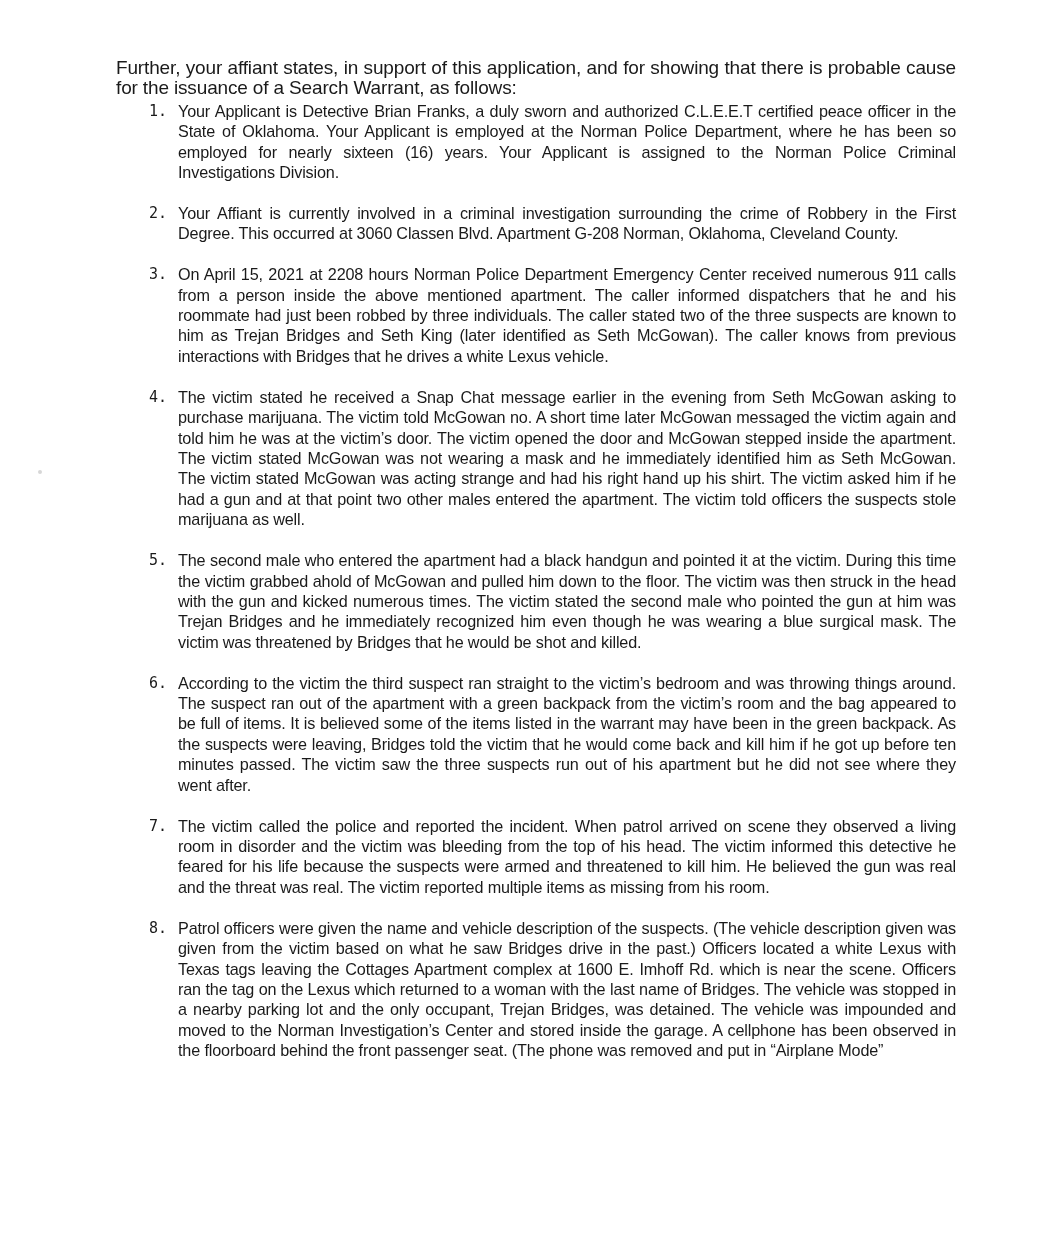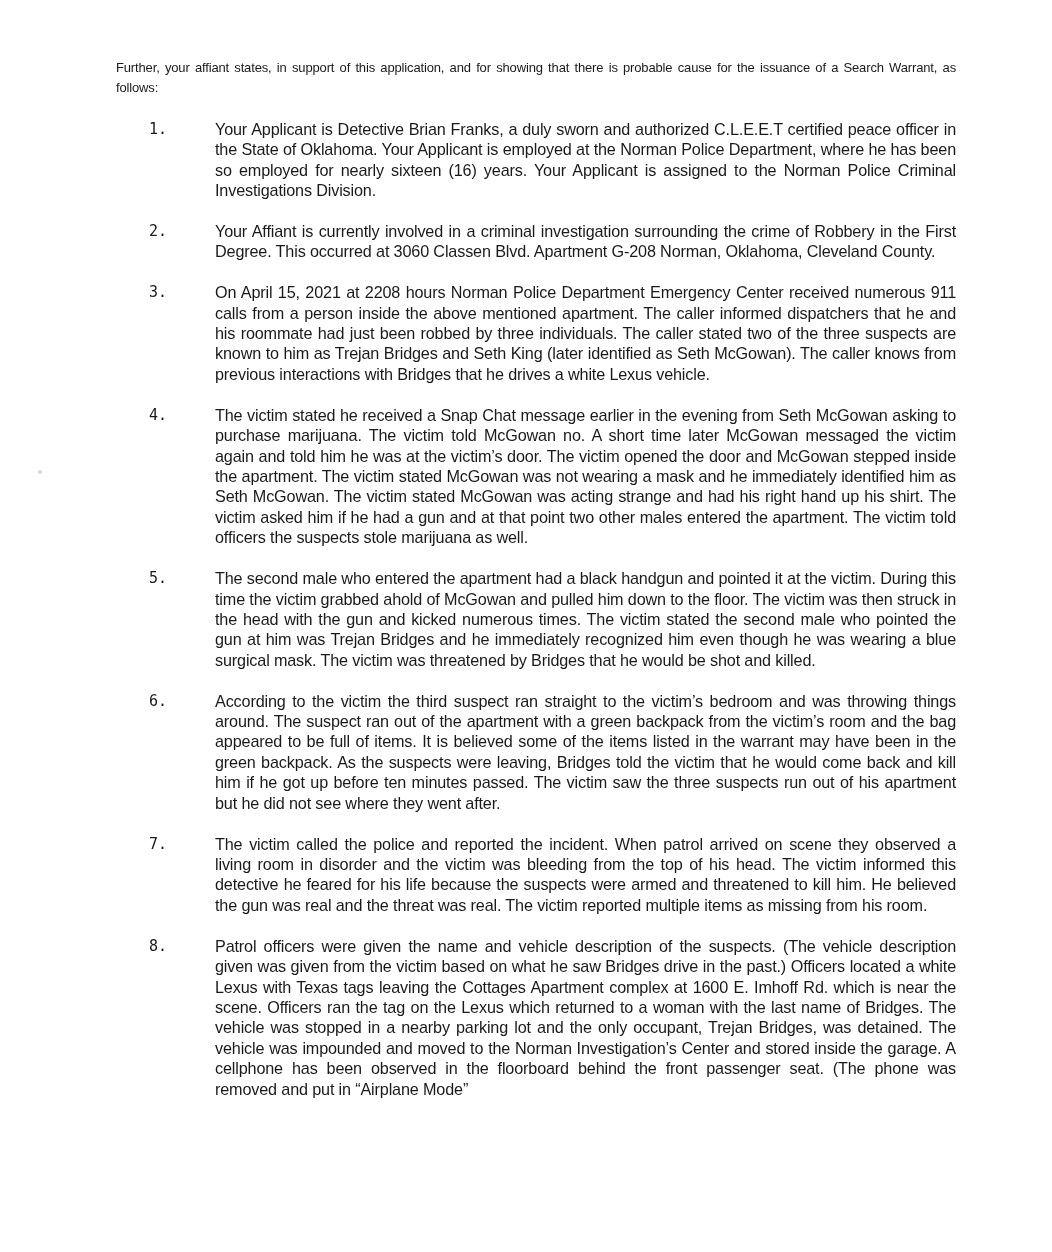--- a/index.html
+++ b/index.html
@@ -15,24 +15,24 @@
       font-family: "Liberation Sans", sans-serif;
       color: #1a1a1a;
     }
     .page {
       position: absolute;
       left: 116px;
       top: 58px;
       width: 840px;
     }
     .intro {
-      font-size: 13px;
+      font-size: 19px;
       line-height: 20.4px;
       text-align: justify;
-      margin: 0 0 20px 0;
+      margin: 0 0 2px 0;
       letter-spacing: -0.15px;
     }
     .items {
       list-style: none;
       margin: 0;
       padding: 0;
     }
     .item {
       position: relative;
       padding-left: 62px;
@@ -44,21 +44,20 @@
     }
     .item-num {
       position: absolute;
       left: 33px;
       top: 0;
       font-family: "DejaVu Sans Mono", monospace;
       font-size: 15px;
     }
     .item-text {
       display: block;
-      margin-left: 37px;
     }
     .speck {
       position: absolute;
       left: 38px;
       top: 470px;
       width: 4px;
       height: 4px;
       border-radius: 50%;
       background: #bdbdbd;
       opacity: 0.6;

